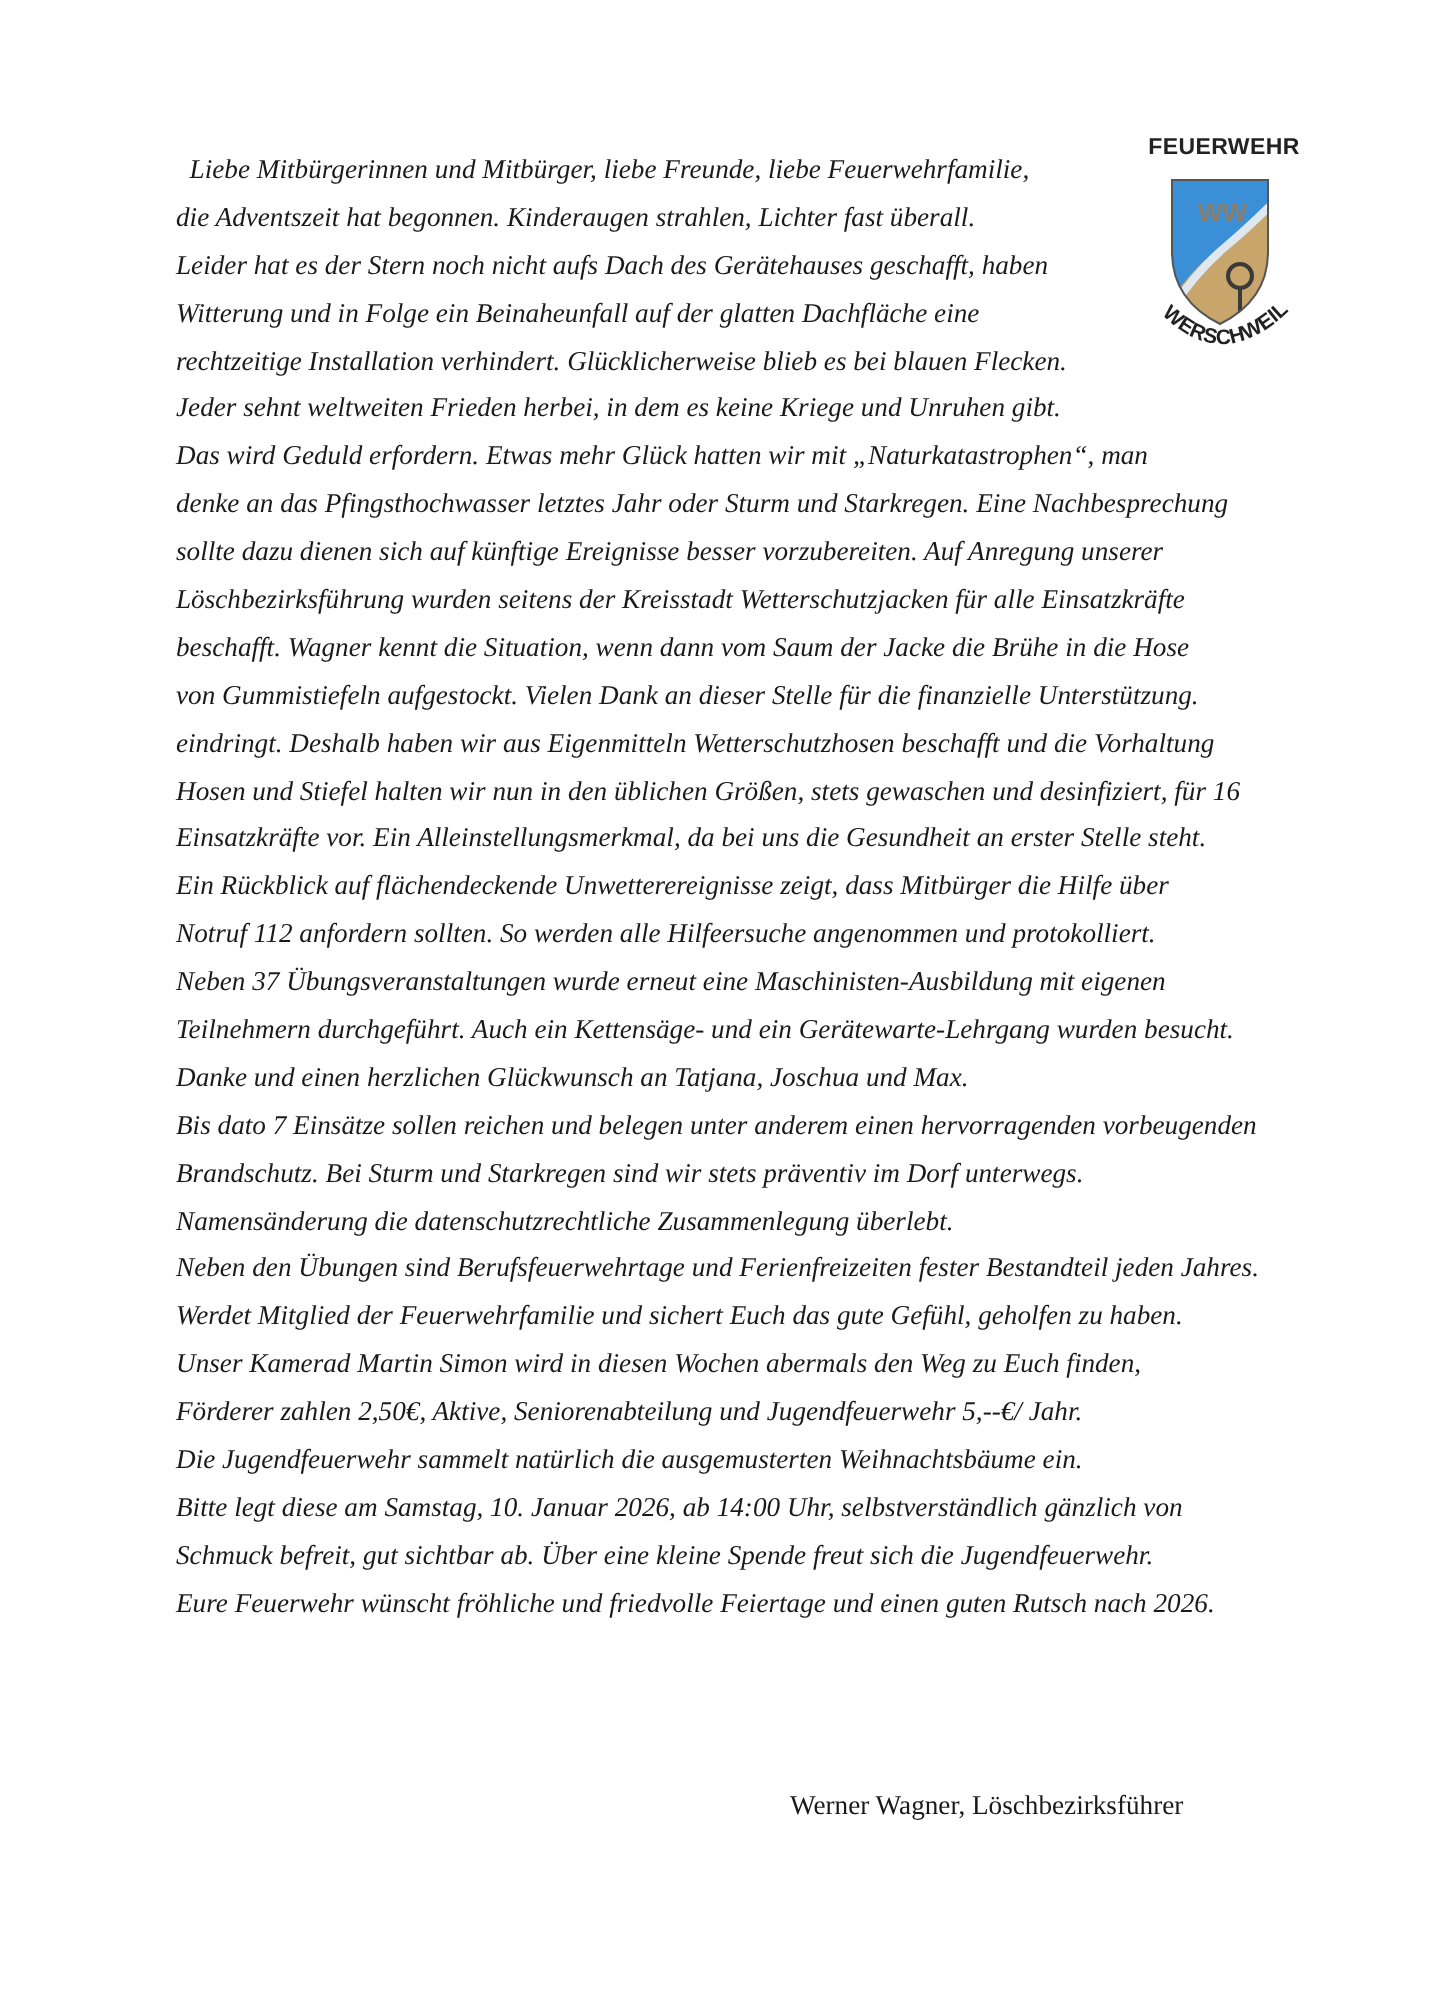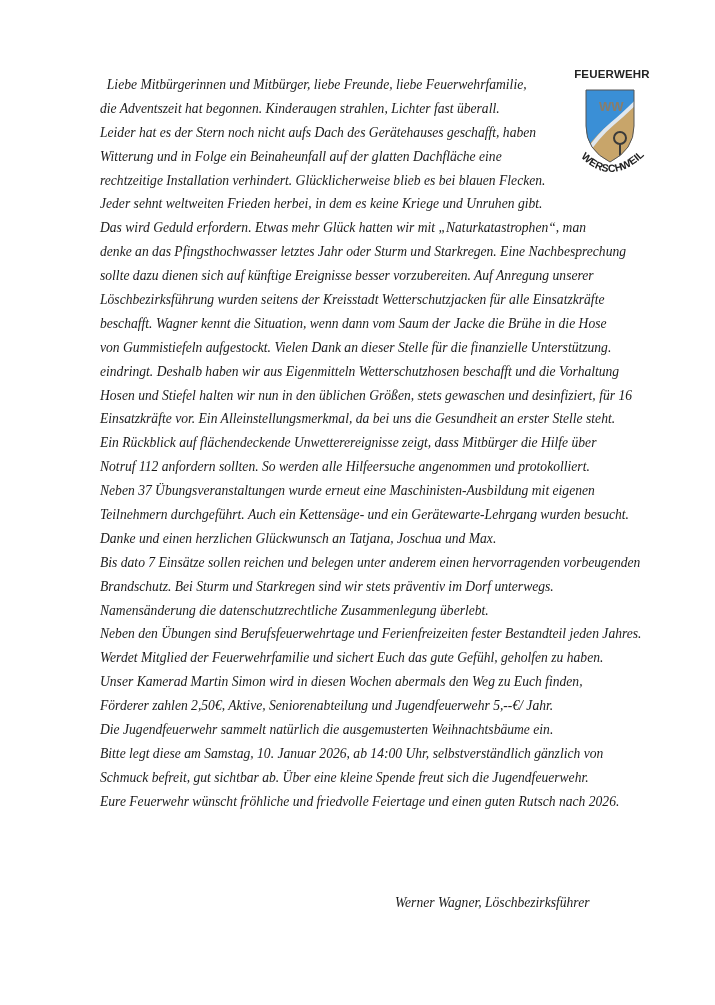--- a/index.html
+++ b/index.html
@@ -1,29 +1,29 @@
 <!DOCTYPE html>
 <html><head>
 <meta charset="utf-8">
 <style>
   html, body { margin:0; padding:0; background:#ffffff; }
   body { width:715px; height:1005px; position:relative; overflow:hidden; }
   .page { position:absolute; left:0; top:0; width:715px; height:1005px; background:#fff; }
   .text {
-    position:absolute; left:100px; top:73px; width:580px;
+    position:absolute; left:88px; top:73px; width:580px;
     font-family:"Liberation Serif", "DejaVu Serif", serif;
     font-style:italic; font-size:13.6px; color:#1a1a1a;
     line-height:23.9px; white-space:nowrap;
   }
   .line { display:block; height:23.9px; }
   .line a { color:#2e6da4; text-decoration:underline; }
   .signature {
     position:absolute; left:395px; top:895px;
     font-family:"Liberation Serif", "DejaVu Serif", serif;
-    font-style:italic; font-size:13.6px; color:#1a1a1a;text-align:center;
+    font-size:13.6px; color:#1a1a1a;text-align:center;
   }
   .logo { position:absolute; left:566px; top:68px; width:92px; height:118px; }
   .logo-title {
     position:absolute; left:0; top:0; width:92px; text-align:center;
     font-family:"Liberation Sans", sans-serif; font-weight:bold; font-size:11.5px;
     color:#222; letter-spacing:0.2px;
   }
 </style>
 </head>
 <body>

